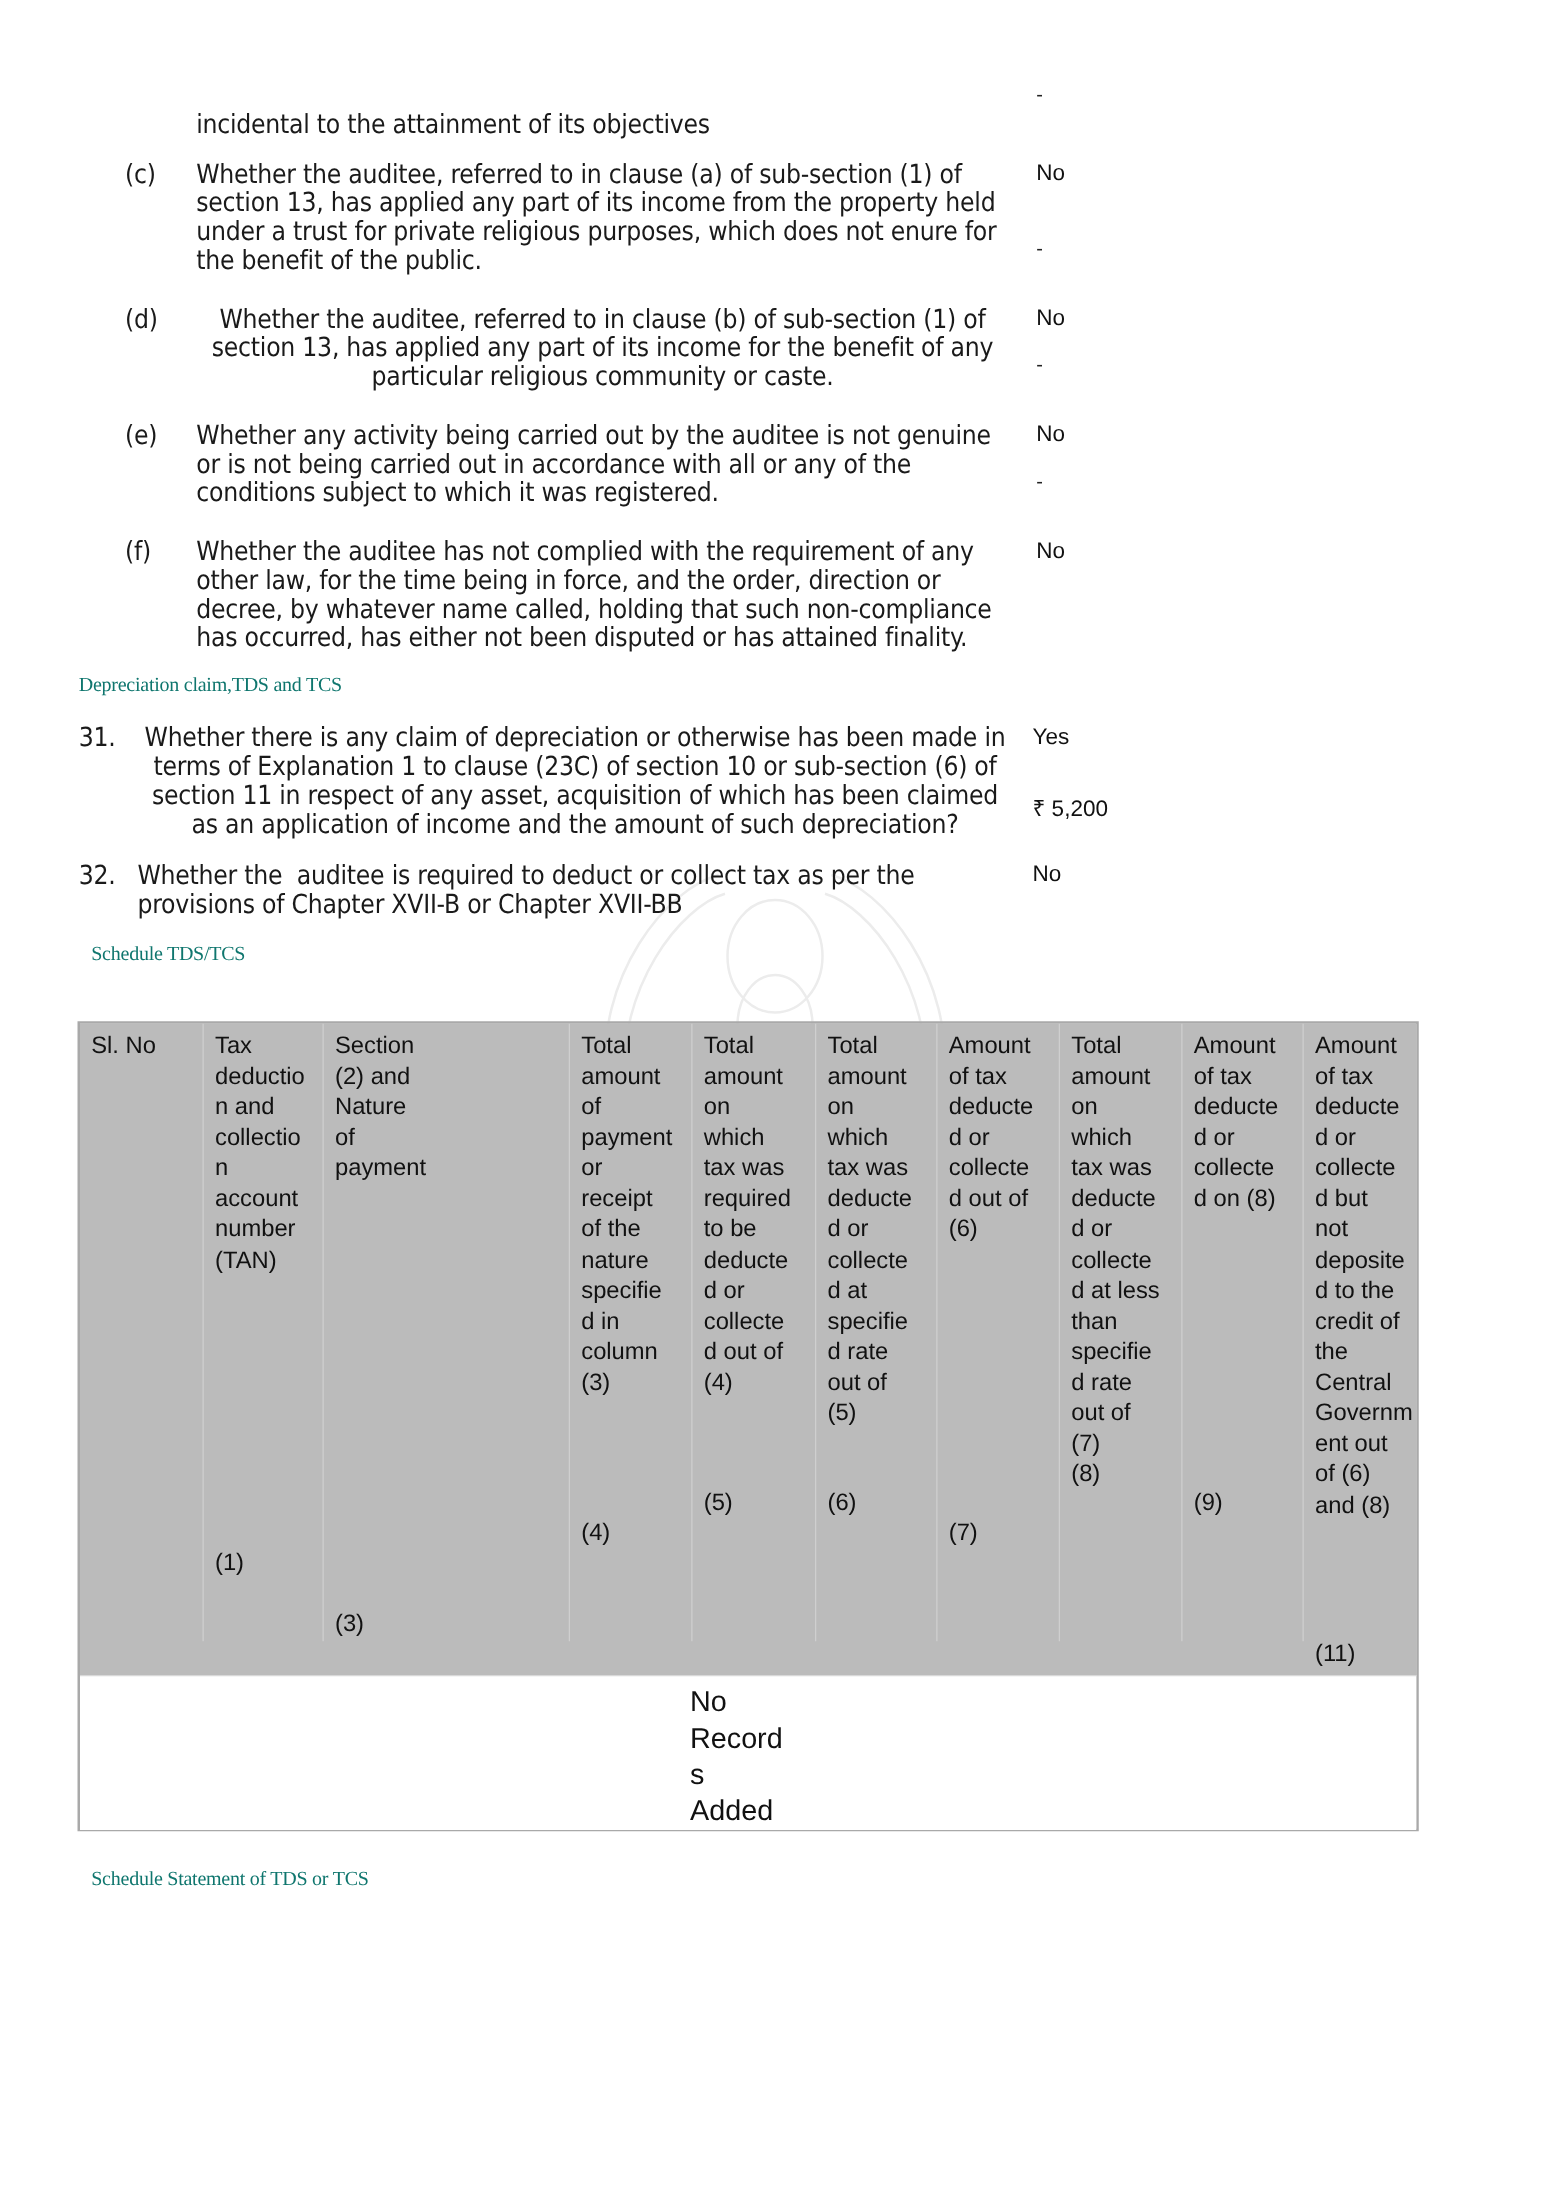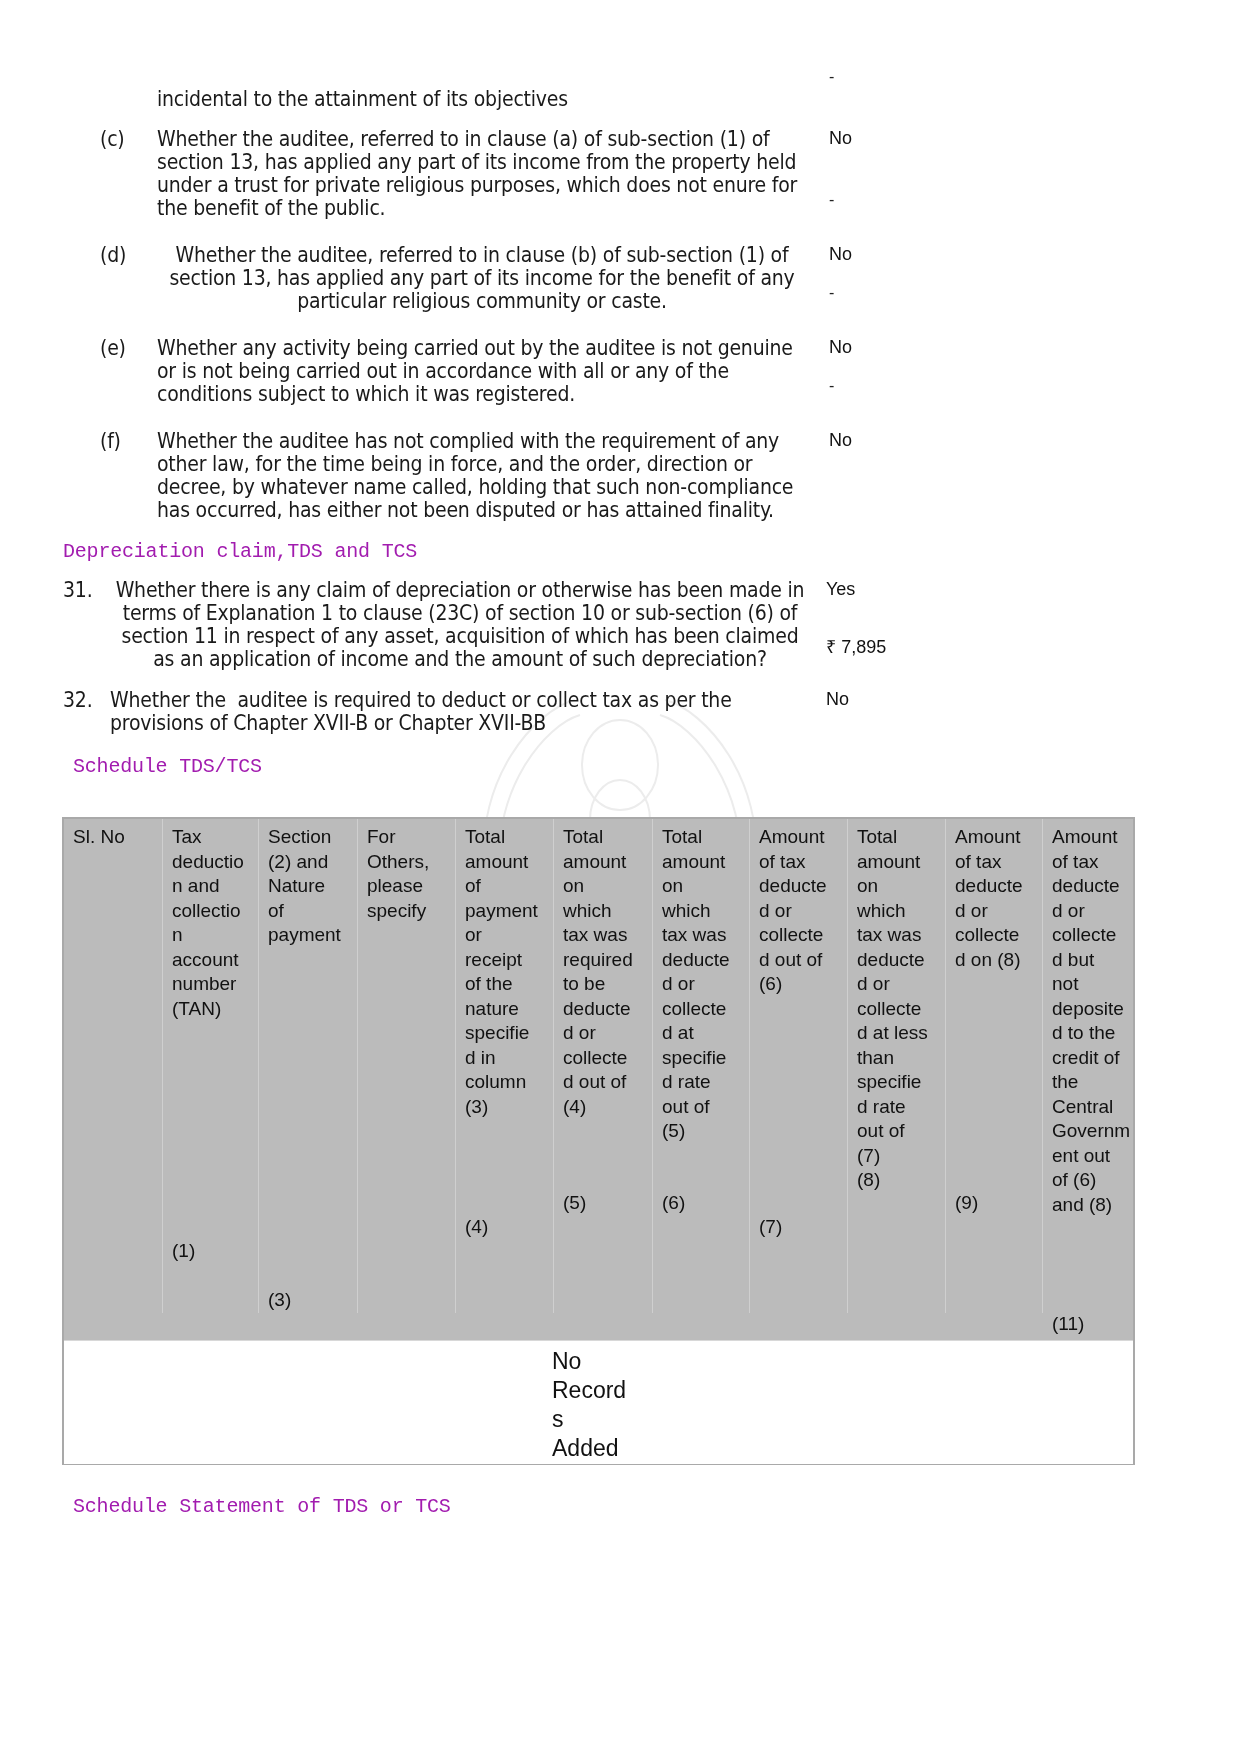--- a/index.html
+++ b/index.html
@@ -2,21 +2,21 @@
 <html><head>
 <meta charset="utf-8">
 <style>
   html, body { margin: 0; padding: 0; background: #ffffff; }
   body { width: 1241px; height: 1754px; position: relative; overflow: hidden;
          font-family: "Liberation Sans", "DejaVu Sans", sans-serif; color: #111; }
   .abs { position: absolute; }
   .txt { font-family: "DejaVu Sans Condensed", "Liberation Sans", sans-serif; font-size: 21px; line-height: 23px; color: #1a1a1a; letter-spacing: -0.2px; }
   .ans { font-family: "Liberation Sans", sans-serif; font-size: 18px; font-weight: 500; color: #111; }
   .dash { font-family: "Liberation Sans", sans-serif; font-size: 16px; color: #222; }
-  .heading { font-family: Liberation Mono, monospace; font-size: 20px; color: #a21caf; letter-spacing: -0.2px; }
+  .heading { font-family: Liberation Serif, serif; font-size: 16px; color: #0f766e; letter-spacing: -0.2px; }
   .watermark { position: absolute; left: 455px; top: 670px; width: 330px; height: 200px; pointer-events: none; }
 
   .tbl { position: absolute; left: 62px; top: 817px; width: 1073px; height: 648px;
          border: 2px solid #a9a9a9; box-sizing: border-box; }
   .thead { position: absolute; left: 0; top: 0; width: 100%; height: 521px; background: #bbbbbb; }
   .col { position: absolute; top: 0; height: 494px; border-left: 1px solid #cfcfcf; box-sizing: border-box; padding-left: 24px; }
   .col:first-child { border-left: none; }
   .hcell { position: absolute; left: 9px; top: 6px; font-family: "Liberation Sans", sans-serif; font-size: 19px; line-height: 24.5px; color: #111; white-space: pre-line; }
   .sub { position: absolute; left: 9px; font-family: "Liberation Sans", sans-serif; font-size: 19px; color: #111; }
   .tbody { position: absolute; left: 0; top: 521px; width: 100%; height: 123px; background: #fff; border-top: 1px solid #d8d8d8; }
@@ -56,21 +56,21 @@
 
 <div class="abs txt" style="left:100px; top:430px;">(f)</div>
 <div class="abs txt" style="left:157px; top:430px; width:650px;">Whether the auditee has not complied with the requirement of any other law, for the time being in force, and the order, direction or decree, by whatever name called, holding that such non-compliance has occurred, has either not been disputed or has attained finality.</div>
 <div class="abs ans" style="left:829px; top:430px;">No</div>
 
 <div class="abs heading" style="left:63px; top:540px;">Depreciation claim,TDS and TCS</div>
 
 <div class="abs txt" style="left:63px; top:579px;">31.</div>
 <div class="abs txt" style="left:110px; top:579px; width:700px;text-align:center;">Whether there is any claim of depreciation or otherwise has been made in terms of Explanation 1 to clause (23C) of section 10 or sub-section (6) of section 11 in respect of any asset, acquisition of which has been claimed as an application of income and the amount of such depreciation?</div>
 <div class="abs ans" style="left:826px; top:579px;">Yes</div>
-<div class="abs ans" style="left:826px; top:634px;">₹ 7,895</div>
+<div class="abs ans" style="left:826px; top:634px;">₹ 5,200</div>
 
 <div class="abs txt" style="left:63px; top:689px;">32.</div>
 <div class="abs txt" style="left:110px; top:689px; width:712px; white-space:pre-wrap;">Whether the  auditee is required to deduct or collect tax as per the provisions of Chapter XVII-B or Chapter XVII-BB</div>
 <div class="abs ans" style="left:826px; top:689px;">No</div>
 
 <div class="abs heading" style="left:73px; top:755px;">Schedule TDS/TCS</div>
 
 <div class="tbl">
   <div class="thead">
     <div class="col" style="left:0; width:98px;">
@@ -87,26 +87,20 @@
 (TAN)</div>
       <div class="sub" style="top:421px;">(1)</div>
     </div>
     <div class="col" style="left:194px; width:99px;">
       <div class="hcell">Section
 (2) and
 Nature
 of
 payment</div>
       <div class="sub" style="top:470px;">(3)</div>
-    </div>
-    <div class="col" style="left:293px; width:98px;">
-      <div class="hcell">For
-Others,
-please
-specify</div>
     </div>
     <div class="col" style="left:391px; width:98px;">
       <div class="hcell">Total
 amount
 of
 payment
  or
 receipt
 of the
 nature

